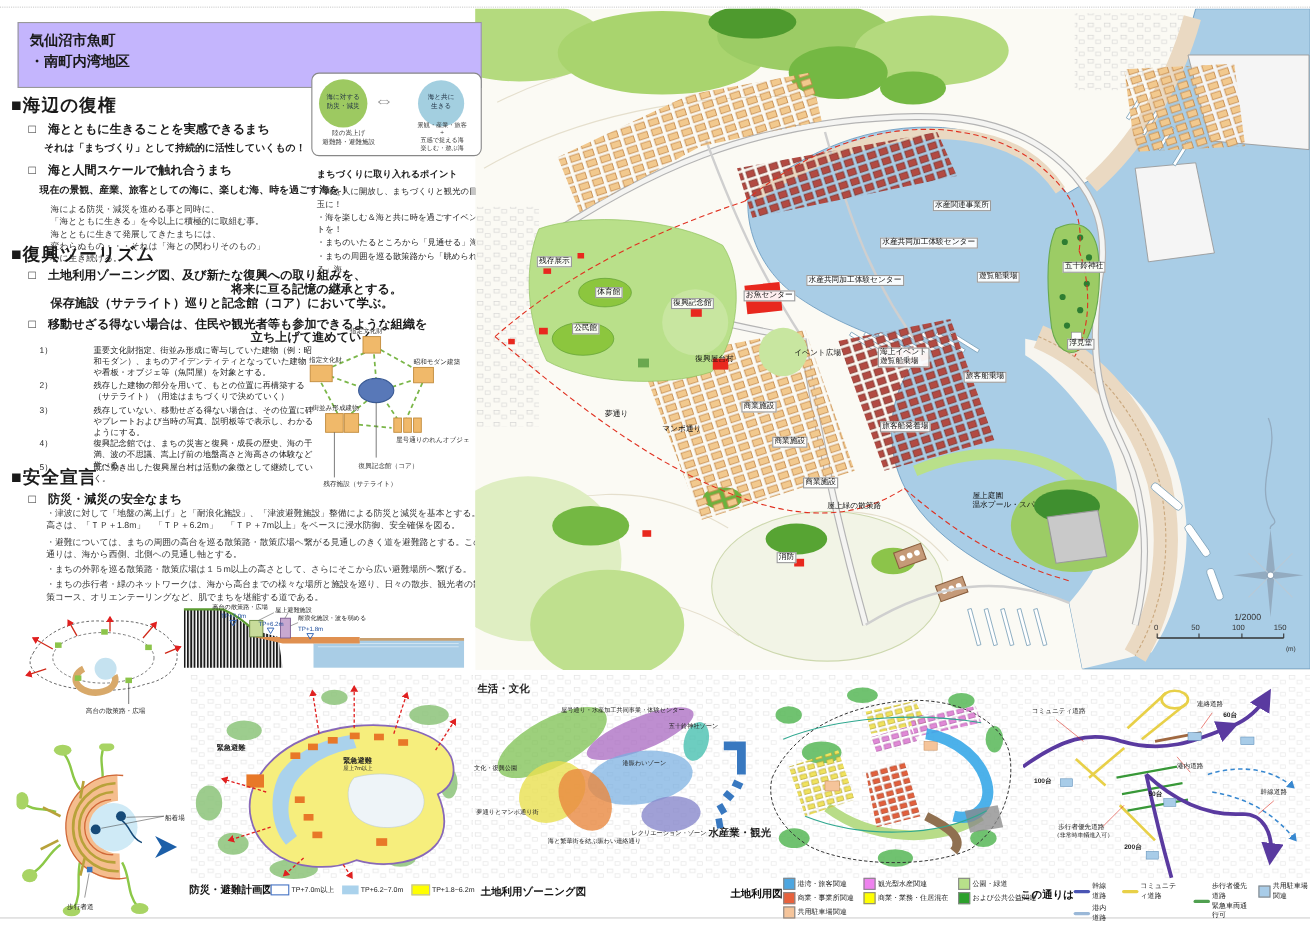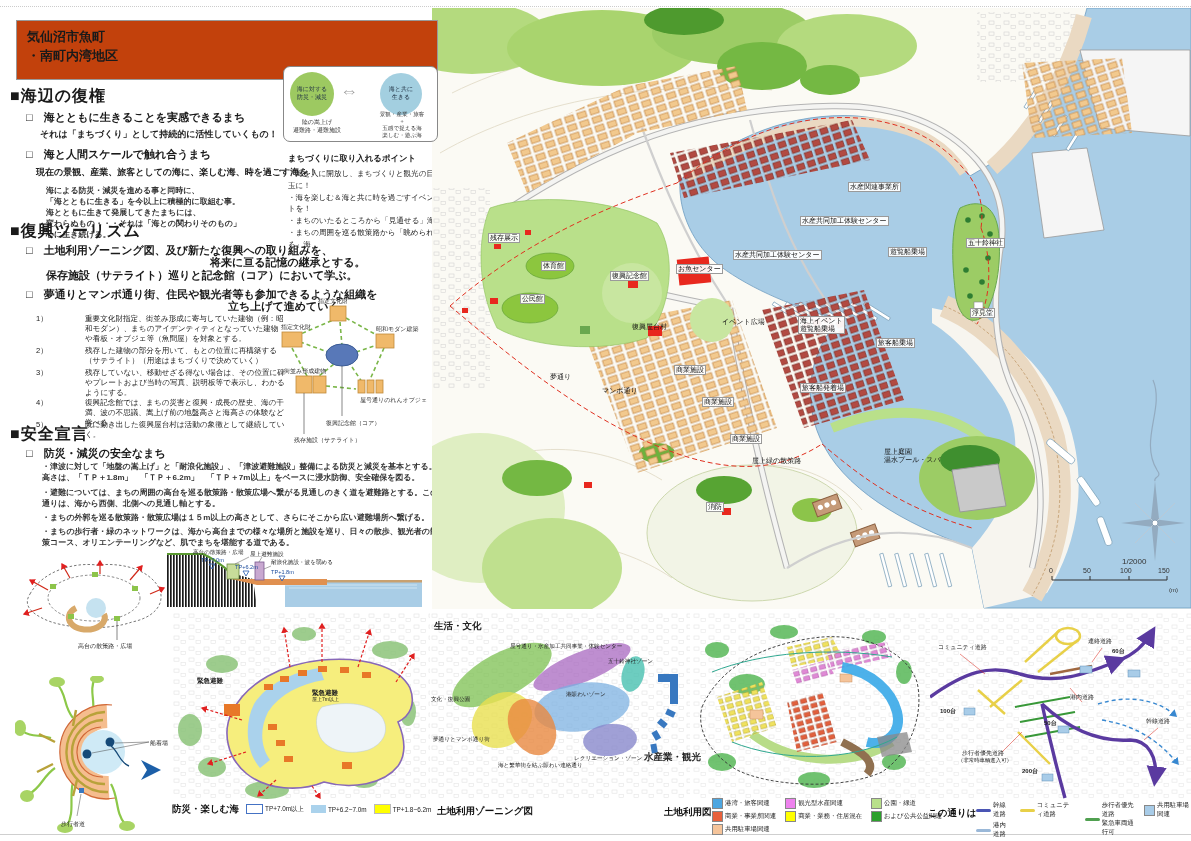--- a/index.html
+++ b/index.html
@@ -4,21 +4,21 @@
 <style>
   html,body{margin:0;padding:0;}
   body{width:1191px;height:841px;position:relative;background:#fff;
        font-family:"Liberation Sans","DejaVu Sans",sans-serif;color:#1a1a1a;overflow:hidden;}
   .s{position:absolute;}
   .nw{white-space:nowrap;}
   .b{font-weight:bold;}
   .h1sec{font-size:16px;font-weight:bold;letter-spacing:1px;}
   .chk{font-size:11px;font-weight:bold;}
   .sub{font-size:9px;font-weight:bold;color:#222;}
-  .body8{font-size:8px;line-height:1.38;color:#333;font-weight:bold;}
+  .body8{font-size:8px;line-height:1.38;color:#333;}
   .pt{font-size:7.6px;line-height:1.55;color:#222;}
   .tlist{left:36px;width:250px;display:flex;font-size:7.6px;line-height:1.32;color:#222;}
   .tlist .num{width:18px;flex:none;}
   .tlist .txt{flex:1;margin-left:31px;}
   .maplab{position:absolute;font-size:7px;line-height:1.12;background:rgba(255,255,255,.93);
           border:1px solid #9a9a9a;padding:0 1px;white-space:nowrap;color:#111;z-index:5;}
   .plainlab{position:absolute;font-size:7px;line-height:1.1;white-space:nowrap;color:#111;z-index:5;}
   .red{color:#d81f12;}
   .blue{color:#1c5fa8;}
   .zlab{position:absolute;font-size:5.6px;line-height:1.1;white-space:nowrap;color:#222;z-index:6;}
@@ -63,21 +63,21 @@
       </marker>
 <marker id="arrPur" markerWidth="7" markerHeight="7" refX="4" refY="3" orient="auto">
         <path d="M0,0 L6,3 L0,6 Z" fill="#5a3aa0"></path>
       </marker>
 <marker id="arrBlue" markerWidth="6" markerHeight="6" refX="4" refY="3" orient="auto">
         <path d="M0,0 L5,3 L0,6 Z" fill="#3888d0"></path>
       </marker>
 </defs>
 </svg>
 
-<div class="s" style="left:16px;top:20px;width:420px;height:58px;border:1px solid #999;background:#c2410c;z-index:4">
+<div class="s" style="left:16px;top:20px;width:420px;height:58px;border:1px solid #999;background:#c4b5fd;z-index:4">
   <div class="s nw" style="left:10px;top:7px;font-size:13px;font-weight:bold;line-height:1.45">
     <div>気仙沼市魚町</div>
     <div>・南町内湾地区</div>
   </div>
 </div>
 
 <div class="s h1sec nw" style="left:10px;top:86px">■海辺の復権</div>
 <div class="s chk nw" style="left:26px;top:110px">□　海とともに生きることを実感できるまち</div>
 <div class="s sub nw" style="left:40px;top:128px">それは「まちづくり」として持続的に活性していくもの！</div>
 <div class="s chk nw" style="left:26px;top:147px">□　海と人間スケールで触れ合うまち</div>
@@ -120,21 +120,21 @@
     <div>＋</div>
     <div>五感で捉える海</div>
     <div>楽しむ・遊ぶ海</div>
   </div>
 </div>
 
 <div class="s h1sec nw" style="left:10px;top:221px">■復興ツーリズム</div>
 <div class="s chk nw" style="left:26px;top:243px">□　土地利用ゾーニング図、及び新たな復興への取り組みを、</div>
 <div class="s chk nw" style="left:210px;top:255px">将来に亘る記憶の継承とする。</div>
 <div class="s chk nw" style="left:46px;top:268px">保存施設（サテライト）巡りと記念館（コア）において学ぶ。</div>
-<div class="s chk nw" style="left:26px;top:287px">□　夢通りとマンボ通り街、住民や観光者等も参加できるような組織を</div>
+<div class="s chk nw" style="left:26px;top:287px">□　移動せざる得ない場合は、住民や観光者等も参加できるような組織を</div>
 <div class="s chk nw" style="left:228px;top:299px">立ち上げて進めていく。</div>
 
 <div class="s tlist" style="top:314px">
   <span class="num">1）</span>
     <span class="txt">重要文化財指定、街並み形成に寄与していた建物（例：昭和モダン）、まちのアイデンティティとなっていた建物や看板・オブジェ等（魚問屋）を対象とする。</span>
   </div>
 <div class="s tlist" style="top:346px">
   <span class="num">2）</span>
     <span class="txt">残存した建物の部分を用いて、もとの位置に再構築する（サテライト）（用途はまちづくりで決めていく）</span>
   </div>
@@ -650,21 +650,21 @@
 <div class="zlab red" style="left:1088px;top:638px;font-size:6px">連絡道路</div>
 <div class="zlab red" style="left:1070px;top:694px;font-size:6px">港内道路</div>
 <div class="zlab red" style="left:1146px;top:718px;font-size:6px">幹線道路</div>
 <div class="zlab red" style="left:962px;top:750px;font-size:6px">歩行者優先道路</div>
 <div class="zlab red" style="left:958px;top:758px;font-size:5.4px">（非常時車輌進入可）</div>
 <div class="zlab blue b" style="left:940px;top:708px;font-size:6px">100台</div>
 <div class="zlab blue b" style="left:1112px;top:648px;font-size:6px">60台</div>
 <div class="zlab blue b" style="left:1044px;top:720px;font-size:6px">50台</div>
 <div class="zlab blue b" style="left:1022px;top:768px;font-size:6px">200台</div>
 
-<div class="cap" style="left:172px;top:803px">防災・楽しむ海</div>
+<div class="cap" style="left:172px;top:803px">防災・避難計画図</div>
 <div class="s" style="left:246px;top:804px;display:flex;gap:7px;z-index:6">
   <span class="leg">
     <span class="legsw" style="background:#fff;border:1.5px solid #4472c4"></span>
     <span>TP+7.0m以上</span>
     </span>
   <span class="leg">
     <span class="legsw" style="background:#aad2ec"></span>
     <span>TP+6.2~7.0m</span>
     </span>
   <span class="leg">

